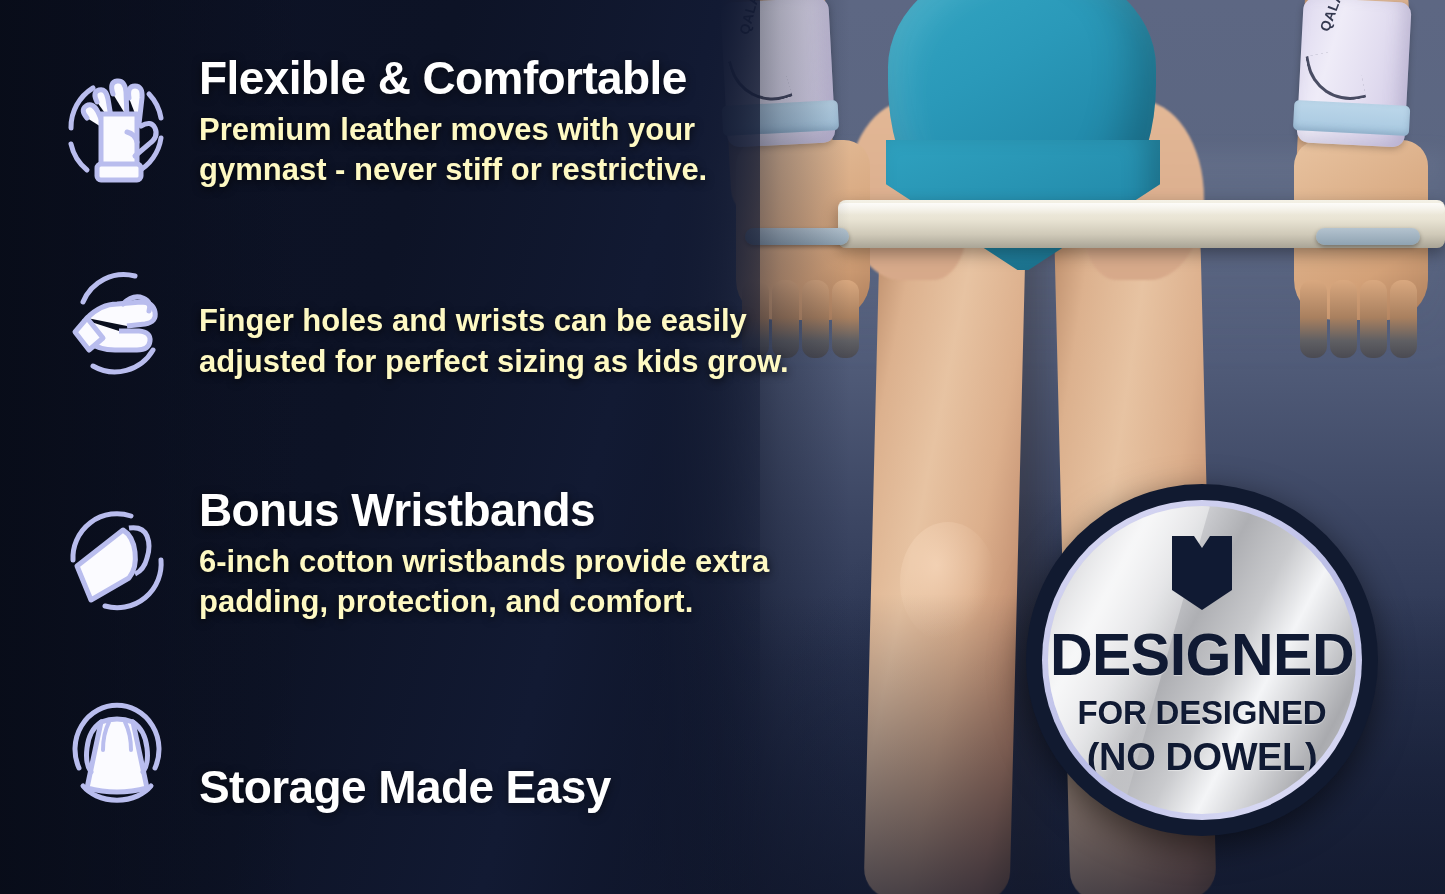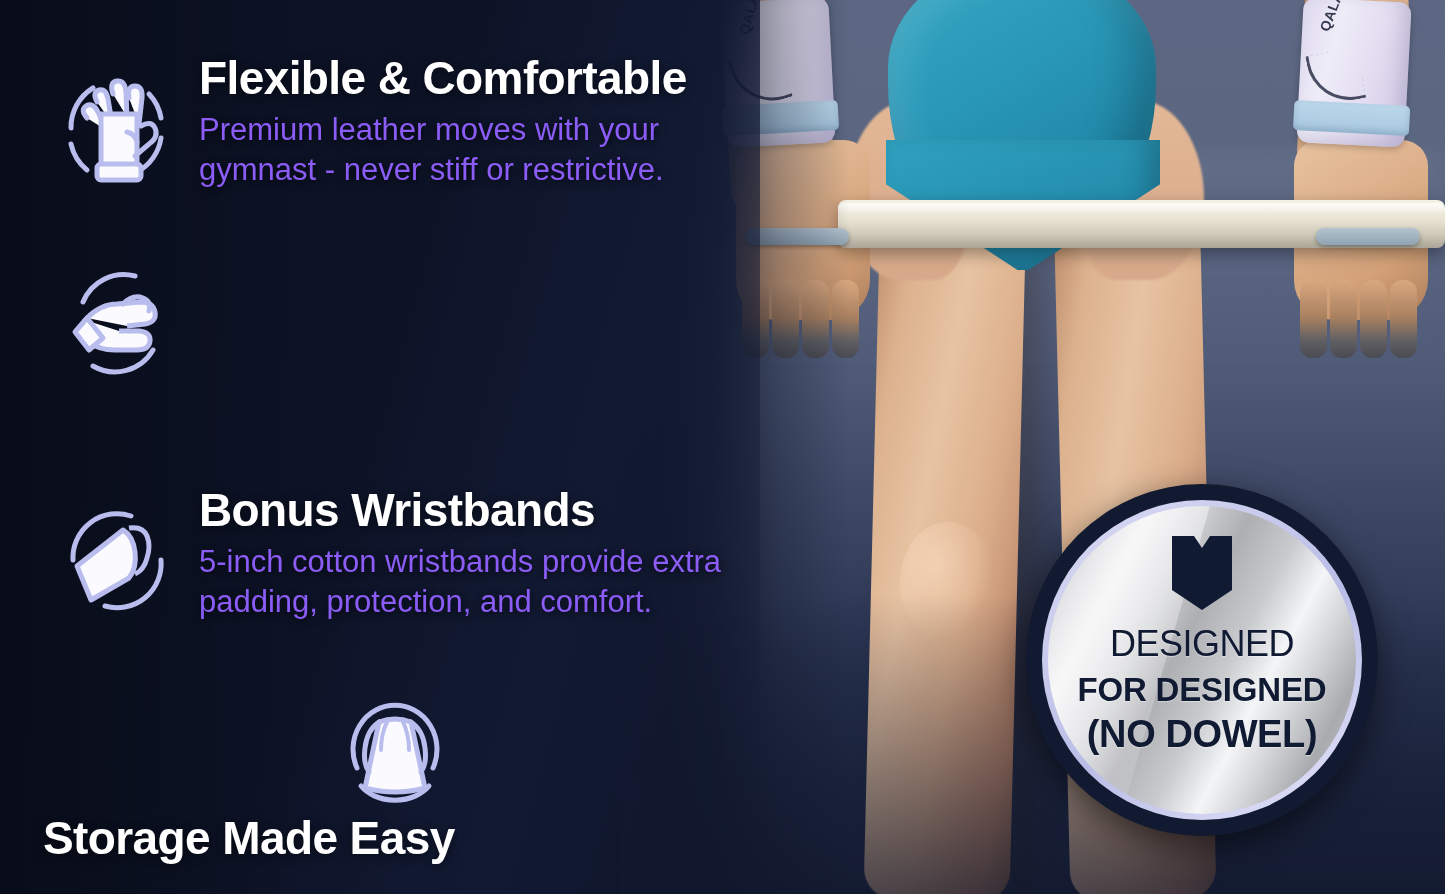--- a/index.html
+++ b/index.html
@@ -183,21 +183,21 @@
   }
   .feature-icon svg { width:120px; height:120px; display:block; }
   .feature-text { margin-left:22px; padding-top:2px; }
   .feature-title {
     color:#ffffff; font-size:46px; font-weight:bold;
     letter-spacing:-.6px; line-height:1.06;
     text-shadow:0 2px 10px rgba(0,0,0,.55);
     white-space:nowrap;
   }
   .feature-desc {
-    color:#8b5cf6; font-size:31px; font-weight:normal;
+    color:#fef9c3; font-size:31px; font-weight:bold;
     line-height:1.30; margin-top:7px;
     text-shadow:0 2px 9px rgba(0,0,0,.75);
     white-space:pre-line;
   }
 
   
   .badge {
     position:absolute; left:1026px; top:484px; width:352px; height:352px;
     border-radius:50%;
     background:#111a30;
@@ -224,21 +224,21 @@
     transform:rotate(16deg);
   }
   .badge-inner {
     position:relative; z-index:2;
     width:100%; height:100%;
     display:flex; flex-direction:column; align-items:center; justify-content:flex-start;
     padding-top:28px;
   }
   .badge-glyph { width:64px; height:78px; }
   .badge-l1 {
-    color:#101a33; font-size:36px; font-weight:normal; letter-spacing:-.5px;
+    color:#101a33; font-size:59px; font-weight:bold; letter-spacing:-.5px;
     line-height:1; margin-top:14px;
     text-shadow:0 1px 1px rgba(255,255,255,.45);
   }
   .badge-l2 {
     color:#101a33; font-size:33px; font-weight:bold; letter-spacing:-.2px;
     line-height:1; margin-top:11px;
     text-shadow:0 1px 1px rgba(255,255,255,.45);
   }
   .badge-l3 {
     color:#101a33; font-size:38px; font-weight:bold; letter-spacing:-.4px;
@@ -345,42 +345,44 @@
             <path d="M26,40 A44,44 0 0 1 78,14"></path>
             <path d="M36,104 A44,44 0 0 0 96,88"></path>
           </g>
           <path d="M30,56 q14,-14 30,-14 l24,-2 q12,0 14,10 q2,10 -10,12 l-18,2" fill="#fbfbff" stroke="#b9bdee" stroke-width="5" stroke-linejoin="round"></path>
           <path d="M28,58 q-6,14 4,22 q10,8 26,8 l22,0 q12,0 13,-9 q1,-9 -11,-10 l-20,0" fill="#fbfbff" stroke="#b9bdee" stroke-width="5" stroke-linejoin="round"></path>
           <path d="M66,42 q10,-10 20,-6 q9,4 6,13" fill="none" stroke="#b9bdee" stroke-width="5" stroke-linecap="round"></path>
           <path d="M30,56 l-12,14 14,18 14,-12 z" fill="#fbfbff" stroke="#b9bdee" stroke-width="5" stroke-linejoin="round"></path>
         </svg>
       </div>
       <div class="feature-text">
+        <div class="feature-desc">Finger holes and wrists can be easily
+adjusted for perfect sizing as kids grow.</div>
       </div>
     </div>
 
     <div class="feature" style="top:484px;">
       <div class="feature-icon">
         <svg viewBox="0 0 120 120">
           <g fill="none" stroke="#b9bdee" stroke-width="5" stroke-linecap="round">
             <path d="M16,58 A44,44 0 0 1 74,14"></path>
             <path d="M104,58 A44,44 0 0 1 48,104"></path>
           </g>
           <path d="M72,26 q14,-2 18,8 q4,10 0,22 q-3,12 -12,16" fill="none" stroke="#b9bdee" stroke-width="5" stroke-linejoin="round"></path>
           <path d="M20,64 L66,28 q10,6 12,22 q2,16 -6,26 L34,98 z" fill="#fbfbff" stroke="#b9bdee" stroke-width="5" stroke-linejoin="round"></path>
         </svg>
       </div>
       <div class="feature-text">
         <div class="feature-title">Bonus Wristbands</div>
-        <div class="feature-desc">5-inch cotton wristbands provide extra
+        <div class="feature-desc">6-inch cotton wristbands provide extra
 padding, protection, and comfort.</div>
       </div>
     </div>
 
-    <div class="feature" style="top:688px;flex-direction:column;">
+    <div class="feature" style="top:688px;">
       <div class="feature-icon">
         <svg viewBox="0 0 120 120">
           <g fill="none" stroke="#b9bdee" stroke-width="5" stroke-linecap="round">
             <path d="M22,76 A42,44 0 1 1 98,76"></path>
             <path d="M26,94 A40,30 0 0 0 94,94"></path>
           </g>
           <path d="M44,30 q16,-6 32,0 l14,66 q-30,8 -60,0 z" fill="#fbfbff" stroke="#b9bdee" stroke-width="5" stroke-linejoin="round"></path>
           <path d="M44,30 q-12,8 -14,26 q-2,16 4,24" fill="none" stroke="#b9bdee" stroke-width="5" stroke-linecap="round"></path>
           <path d="M76,30 q12,8 14,26 q2,16 -4,24" fill="none" stroke="#b9bdee" stroke-width="5" stroke-linecap="round"></path>
           <path d="M52,30 q-6,12 -6,28" fill="none" stroke="#b9bdee" stroke-width="4" stroke-linecap="round"></path>

